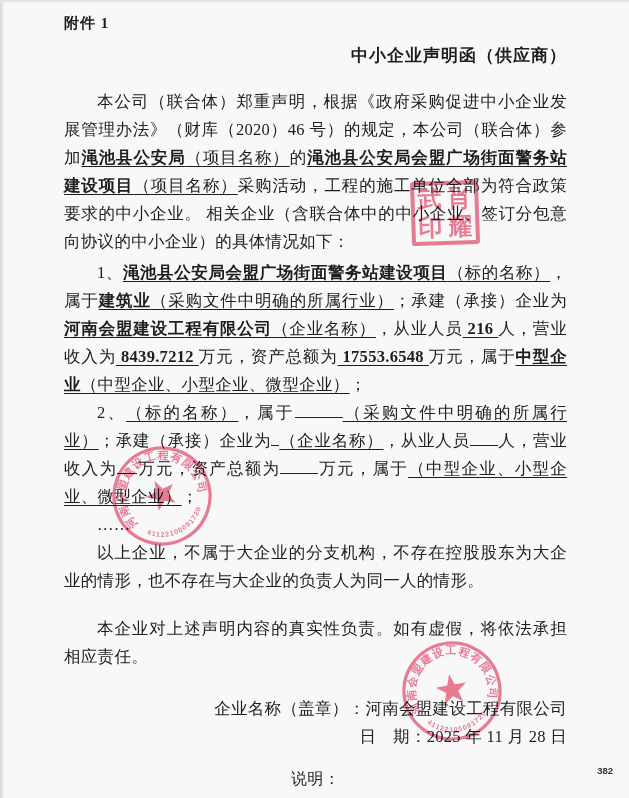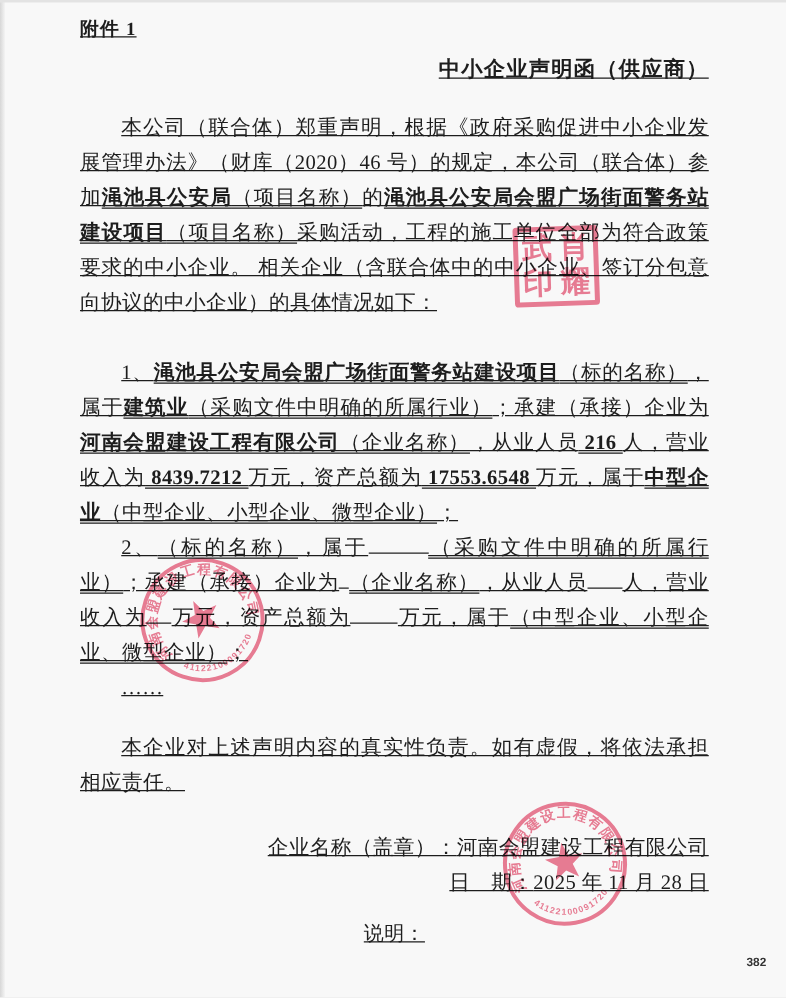--- a/index.html
+++ b/index.html
@@ -4,34 +4,33 @@
 <style>
   html,body{margin:0;padding:0;background:#e9e9e9;}
   .page{
     position:relative;
     width:629px;height:798px;
     margin:0 auto;
     background:#f8f8f8;
     overflow:hidden;
     font-family:"Liberation Serif","DejaVu Serif",serif;
     color:#1d1d1d;
-    text-decoration:underline;
   }
   .edge-left{position:absolute;left:0;top:0;bottom:0;width:4px;
     background:linear-gradient(to right,#d7d7d7,#f4f4f4);}
   .edge-top{position:absolute;left:0;top:0;right:0;height:2px;background:#e3e3e3;}
   .doc{position:relative;padding:14px 62px 0 64px;}
   .attachment{font-size:15px;font-weight:700;letter-spacing:1px;}
   .title{margin-top:11px;text-align:right;font-size:17px;font-weight:700;letter-spacing:1px;}
   p.para{
     margin:0;font-size:16.5px;line-height:28px;
     text-align:justify;text-indent:2em;letter-spacing:.3px;
   }
   p.intro{margin-top:21px;}
-  p.item1{margin-top:28px;}
+  p.item1{margin-top:3px;}
   p.ellipsis-line{text-indent:2em;}
   p.branch{margin-top:0;}
   p.resp{margin-top:20px;}
   .b{font-weight:700;}
   .u{text-decoration:underline;text-decoration-thickness:1px;text-underline-offset:3px;}
   .blank{
     display:inline-block;height:.85em;
     border-bottom:1px solid #222;
   }
   .signature{margin-top:24px;text-align:right;font-size:16.5px;line-height:28px;letter-spacing:.3px;}
@@ -71,20 +70,21 @@
   <div class="edge-top"></div>
 
   <div class="doc">
     <div class="attachment">附件 1</div>
     <div class="title">中小企业声明函（供应商）</div>
 
     <p class="para intro"><span class="">本公司（联合体）郑重声明，根据《政府采购促进中小企业发展管理办法》（财库（2020）46 号）的规定，本公司（联合体）参加</span><span class="b u">渑池县公安局</span><span class="u">（项目名称）</span><span class="">的</span><span class="b u">渑池县公安局会盟广场街面警务站建设项目</span><span class="u">（项目名称）</span><span class="">采购活动，工程的施工单位全部为符合政策要求的中小企业。 相关企业（含联合体中的中小企业、签订分包意向协议的中小企业）的具体情况如下：</span></p>
     <p class="para item1"><span class="">1、</span><span class="b u">渑池县公安局会盟广场街面警务站建设项目</span><span class="u">（标的名称）</span><span class="">，属于</span><span class="b u">建筑业</span><span class="u">（采购文件中明确的所属行业）</span><span class="">；承建（承接）企业为</span><span class="b u">河南会盟建设工程有限公司</span><span class="u">（企业名称）</span><span class="">，从业人员</span><span class="b u"> 216 </span><span class="">人，营业收入为</span><span class="b u"> 8439.7212 </span><span class="">万元，资产总额为</span><span class="b u"> 17553.6548 </span><span class="">万元，属于</span><span class="b u">中型企业</span><span class="u">（中型企业、小型企业、微型企业）</span><span class="">；</span></p>
     <p class="para item2"><span class="">2、</span><span class="u">（标的名称）</span><span class="">，属于</span><span class="blank" style="width: 48px;"></span><span class="u">（采购文件中明确的所属行业）</span><span class="">；承建（承接）企业为</span><span class="blank" style="width: 8px;"></span><span class="u">（企业名称）</span><span class="">，从业人员</span><span class="blank" style="width: 28px;"></span><span class="">人，营业收入为</span><span class="blank" style="width: 20px;"></span><span class="">万元，资产总额为</span><span class="blank" style="width: 38px;"></span><span class="">万元，属于</span><span class="u">（中型企业、小型企业、微型企业）</span><span class="">；</span></p>
     <p class="para ellipsis-line">……</p>
+    <p class="para branch">以上企业，不属于大企业的分支机构，不存在控股股东为大企业的情形，也不存在与大企业的负责人为同一人的情形。</p>
     <p class="para resp">本企业对上述声明内容的真实性负责。如有虚假，将依法承担相应责任。</p>
 
     <div class="signature">
       <div class="sig-line"><span>企业名称（盖章）：</span><span>河南会盟建设工程有限公司</span></div>
       <div class="sig-line"><span>日　期：</span><span>2025 年 11 月 28 日</span></div>
     </div>
 
     <div class="note">说明：</div>
   </div>
 

